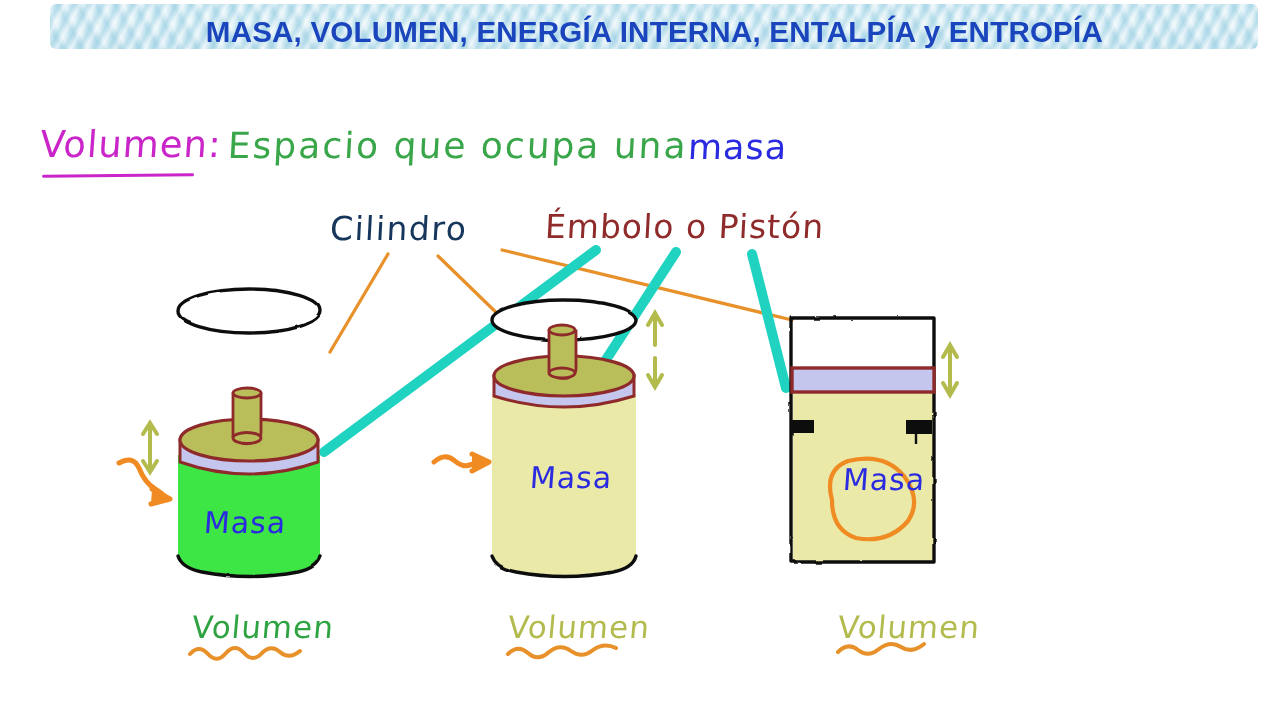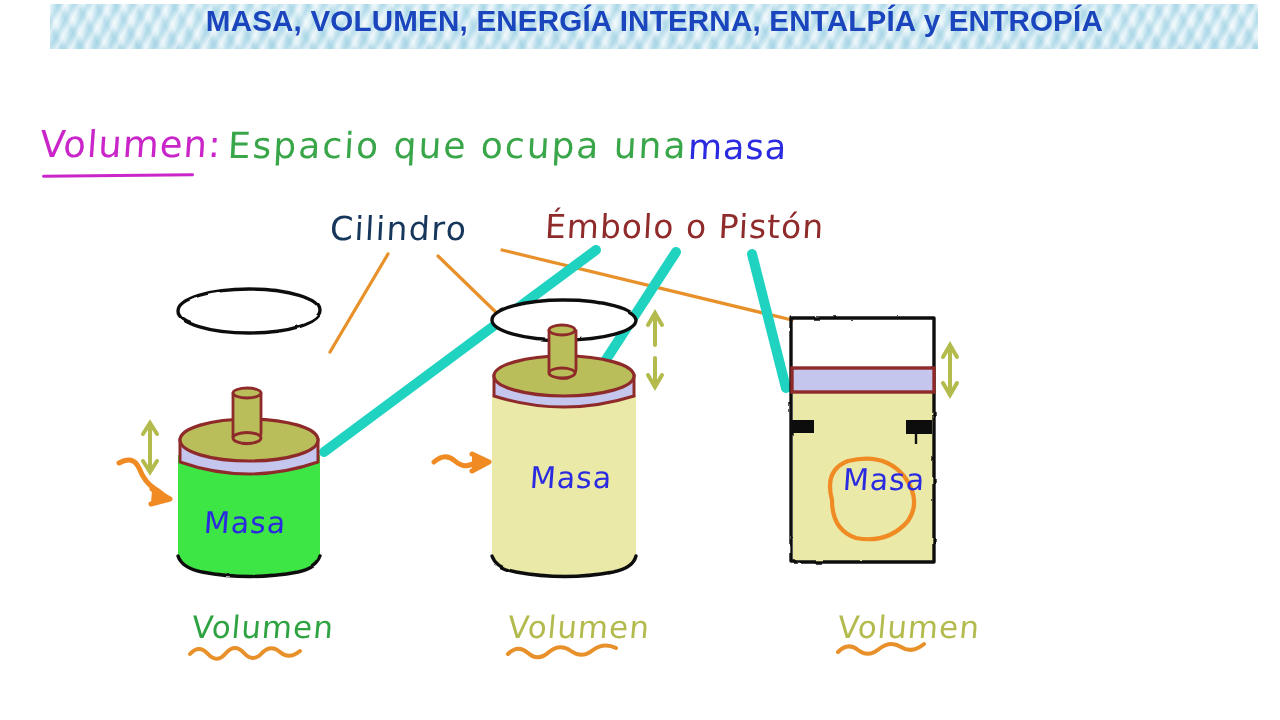--- a/index.html
+++ b/index.html
@@ -30,23 +30,24 @@
     height: 45px;
     background:
       repeating-linear-gradient(118deg,
         rgba(255,255,255,0.55) 0px, rgba(255,255,255,0.0) 4px,
         rgba(150,205,225,0.45) 8px, rgba(255,255,255,0.35) 13px),
       repeating-linear-gradient(62deg,
         rgba(255,255,255,0.45) 0px, rgba(190,228,240,0.15) 6px,
         rgba(120,190,215,0.30) 11px, rgba(255,255,255,0.4) 17px),
       linear-gradient(180deg, #cfe9f3 0%, #d9eef5 40%, #c6e3ef 100%);
     display: flex;
-    align-items: flex-start;
+    align-items: flex-end;
     justify-content: center;
     overflow: hidden;
+    border-radius: 6px;
   }
   .title-text {
     font-family: "Liberation Sans", sans-serif;
     font-weight: bold;
     font-size: 30px;
     letter-spacing: 0.2px;
     color: #1b45bd;
     white-space: nowrap;
     transform: scaleX(0.985);
   }

